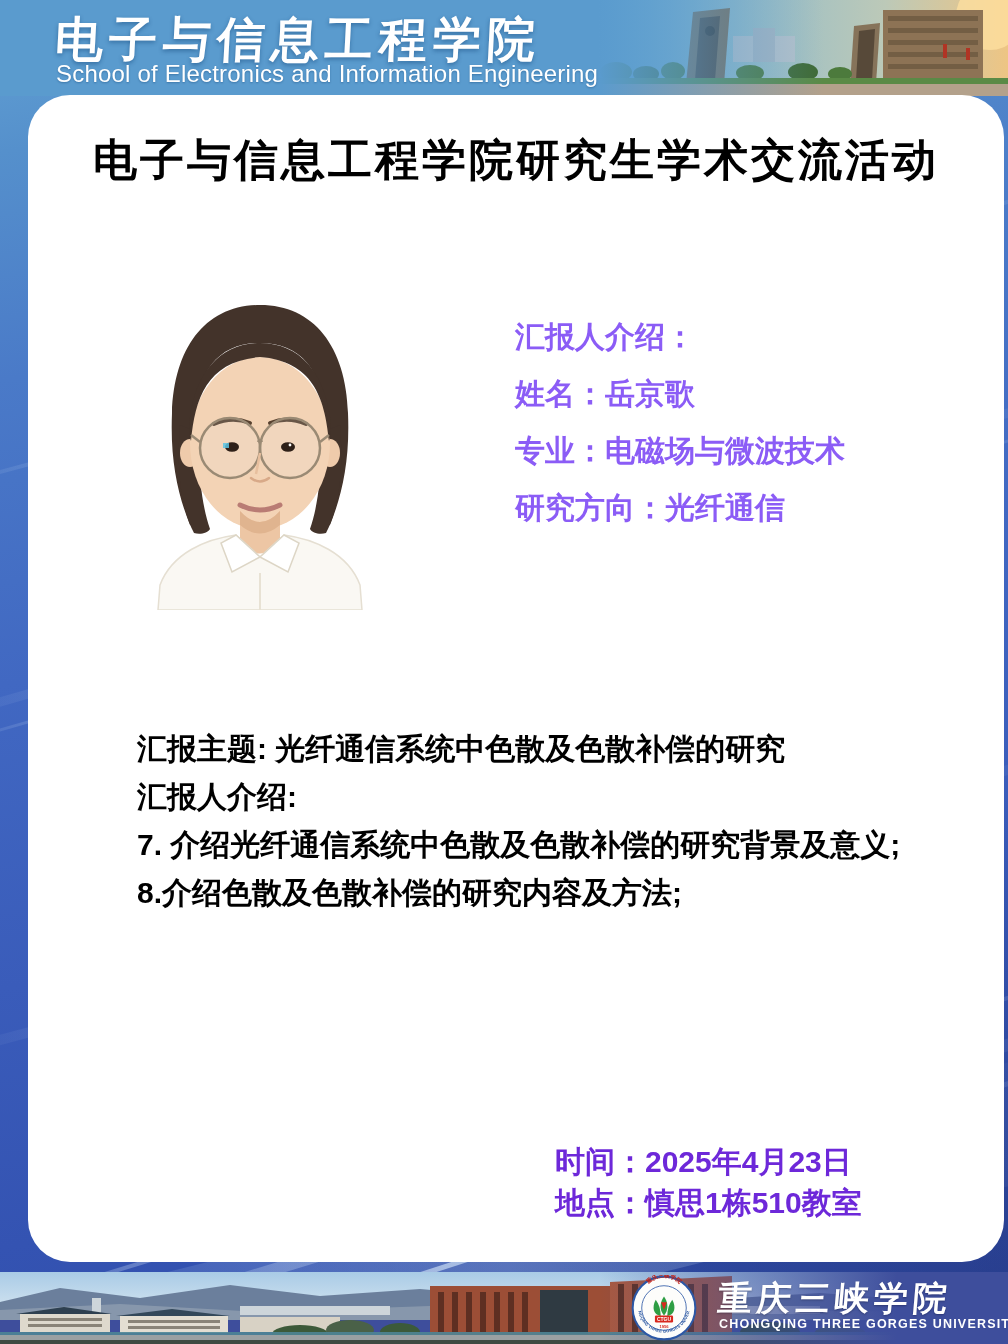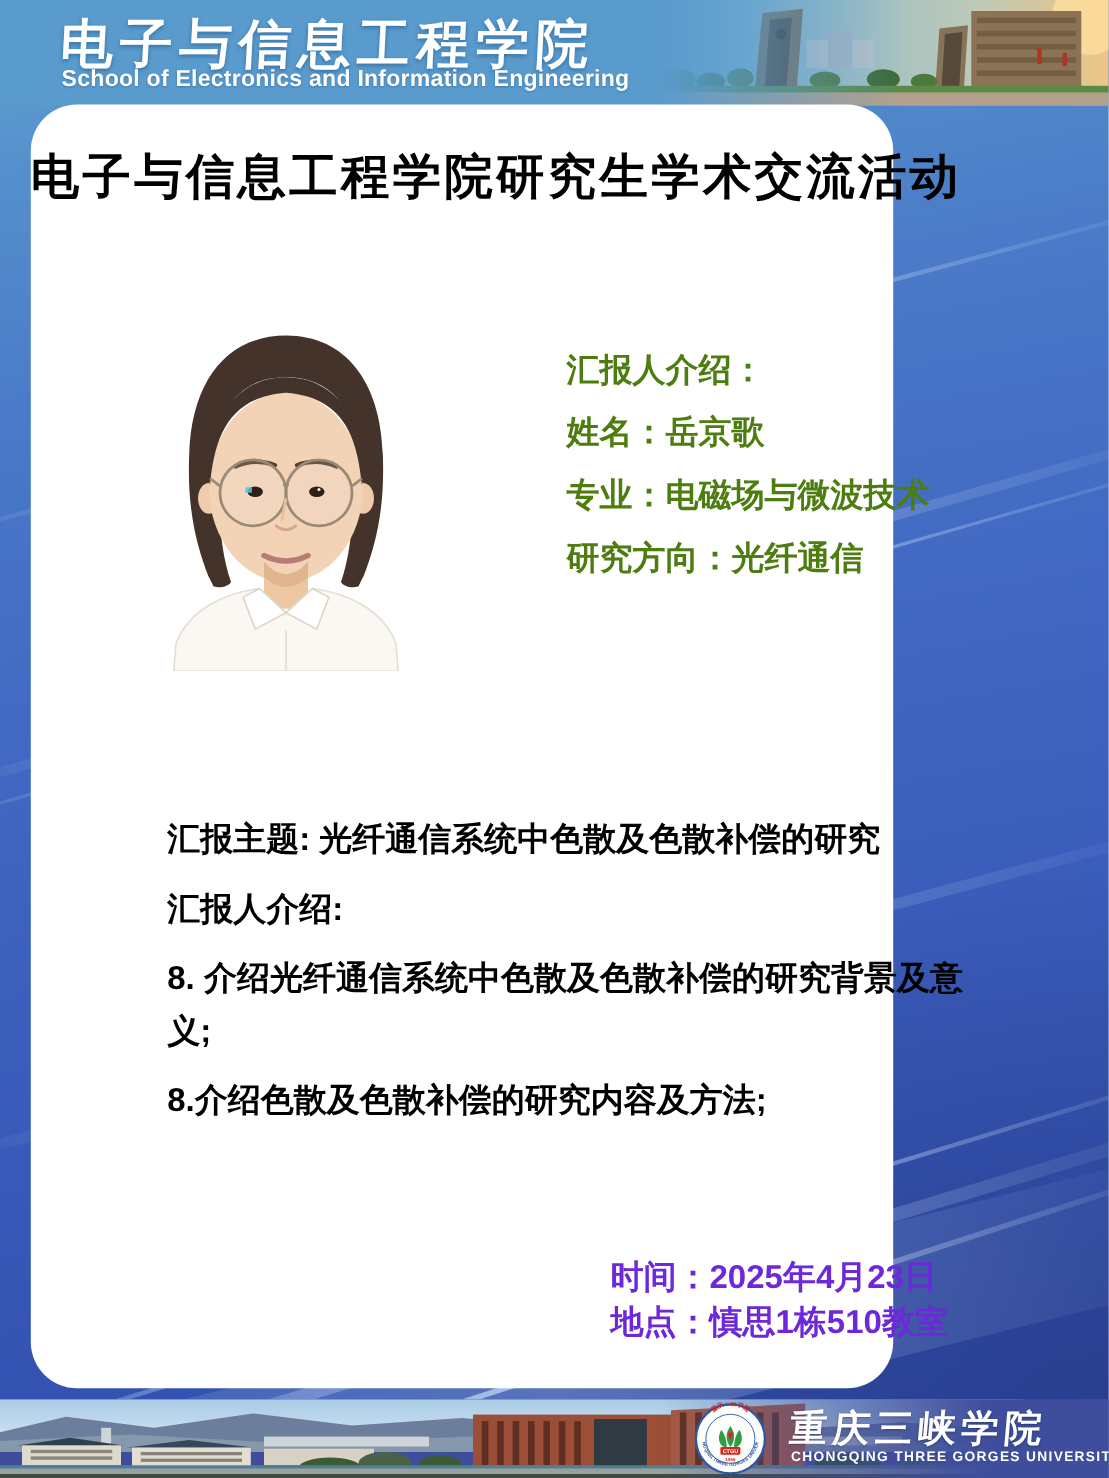--- a/index.html
+++ b/index.html
@@ -22,33 +22,33 @@
 
   
   .header-bar{position:absolute;top:0;left:0;width:1008px;height:96px;background:#5a9bce;z-index:2;}
   .header-photo{position:absolute;top:0;right:0;width:410px;height:96px;}
   .header-photo-fade{position:absolute;top:0;right:0;width:410px;height:96px;
     background:linear-gradient(to right,#5a9bce 0%,rgba(90,155,206,0) 55%);}
   .school-name{position:absolute;top:8px;left:55px;width:480px;color:#fff;
     font-family:"DejaVu Serif",serif;font-weight:bold;font-size:48px;letter-spacing:6px;
     text-shadow:0 2px 4px rgba(10,60,110,.45);transform:skewX(-3deg);white-space:nowrap;}
   .school-name-en{position:absolute;top:60px;left:56px;width:480px;color:#fff;
-    font-size:21px;font-weight:bold;letter-spacing:.2px;text-shadow:0 1px 2px rgba(10,60,110,.4);white-space:nowrap;}
+    font-size:24px;font-weight:normal;letter-spacing:.2px;text-shadow:0 1px 2px rgba(10,60,110,.4);white-space:nowrap;}
 
   
-  .card{position:absolute;left:28px;top:95px;width:752px;height:1167px;background:#ffffff;
-    border-radius:42px;z-index:2;padding-left:32px;}
+  .card{position:absolute;left:28px;top:95px;width:976px;height:1167px;background:#ffffff;
+    border-radius:42px;z-index:2;}
   .poster-title{position:absolute;top:36px;left:0;width:100%;text-align:center;color:#000;
     font-family:"DejaVu Serif",serif;font-weight:bold;font-size:44px;letter-spacing:3px;white-space:nowrap;}
   .portrait{position:absolute;left:92px;top:190px;width:280px;height:325px;}
-  .speaker-info{position:absolute;left:487px;top:213px;color:#4d7c0f;font-weight:bold;
+  .speaker-info{position:absolute;left:487px;top:213px;color:#8b5cf6;font-weight:bold;
     font-size:30px;line-height:57px;white-space:nowrap;}
   .topic{position:absolute;left:109px;top:630px;width:768px;color:#000;font-weight:bold;
     font-size:30px;line-height:48px;}
-  .topic p{margin:15px;}
+  .topic p{margin:0;}
   .schedule{position:absolute;left:527px;top:1046px;color:#6d28d9;font-weight:bold;
     font-size:30px;line-height:41px;white-space:nowrap;}
 
   
   .footer-bar{position:absolute;left:0;top:1272px;width:1008px;height:72px;background:#3e4e9c;z-index:3;}
   .footer-photo{position:absolute;left:0;top:0;width:930px;height:72px;}
   .footer-photo-fade{position:absolute;left:600px;top:0;width:330px;height:72px;
     background:linear-gradient(to right,rgba(62,78,156,0) 0%,#3e4e9c 90%);}
   .seal{position:absolute;left:631px;top:3px;width:66px;height:66px;}
   .uni-name-zh{position:absolute;left:718px;top:4px;color:#fff;font-family:"DejaVu Serif",serif;
@@ -150,21 +150,21 @@
     <div class="speaker-info">
       <div>汇报人介绍：</div>
       <div>姓名：岳京歌</div>
       <div>专业：电磁场与微波技术</div>
       <div>研究方向：光纤通信</div>
     </div>
 
     <div class="topic">
       <p>汇报主题: 光纤通信系统中色散及色散补偿的研究</p>
       <p>汇报人介绍:</p>
-      <p>8. 介绍光纤通信系统中色散及色散补偿的研究背景及意义;</p>
+      <p>7. 介绍光纤通信系统中色散及色散补偿的研究背景及意义;</p>
       <p>8.介绍色散及色散补偿的研究内容及方法;</p>
     </div>
 
     <div class="schedule">
       <div>时间：2025年4月23日</div>
       <div>地点：慎思1栋510教室</div>
     </div>
   </div>
 
   <div class="footer-bar">

